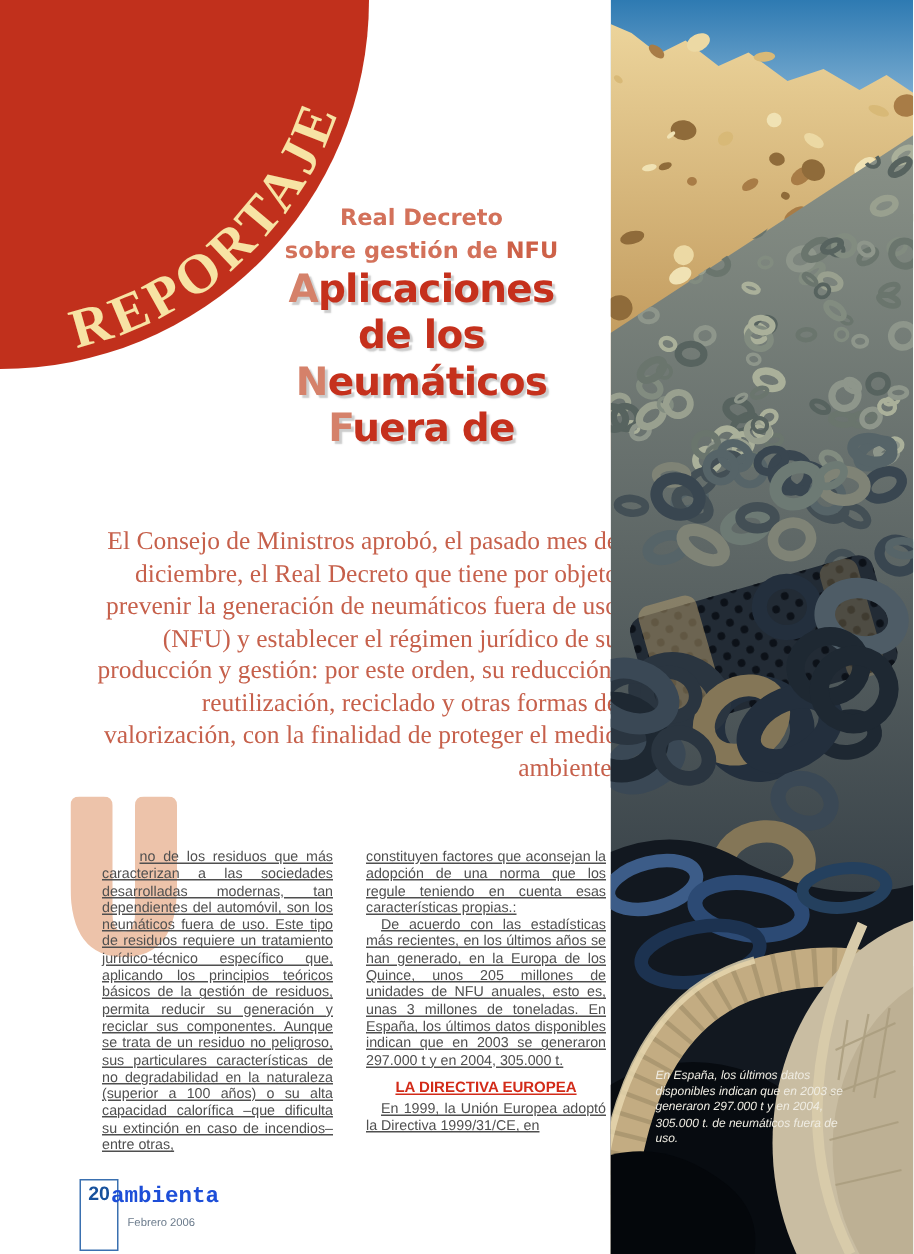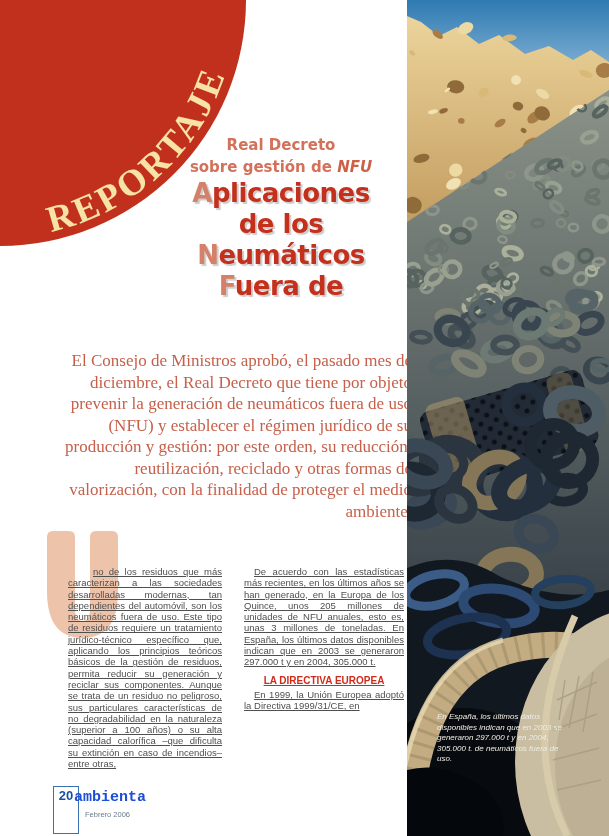--- a/index.html
+++ b/index.html
@@ -10,21 +10,21 @@
   .red-circle{position:absolute;left:-246px;top:-246px;width:492px;height:492px;
               border-radius:50%;background:#c1301c;}
   .banner-svg{position:absolute;left:0;top:0;}
   .banner-text{font-family:"Liberation Serif",serif;font-weight:bold;font-size:37px;
                letter-spacing:3px;fill:#f7e3a4;}
 
   
   .masthead{position:absolute;top:134px;left:150px;width:262px;text-align:center;}
   .kicker{font-family:"DejaVu Sans","Liberation Sans",sans-serif;font-weight:bold;
           font-size:15px;line-height:22px;color:#d3715a;}
-  .kicker b{font-weight:900;color:#cd6148;font-style:italic;}
+  .kicker b{font-weight:900;color:#cd6148;}
   .headline{font-family:"DejaVu Sans","Liberation Sans",sans-serif;
             font-weight:bold;font-size:26px;line-height:31px;letter-spacing:-0.5px;
             color:#c5301c;text-shadow:2px 2px 1px rgba(110,110,110,0.35);}
   .headline .lead{color:#d5816a;}
 
   
   .intro{position:absolute;top:350px;left:52px;width:360px;text-align:right;
          font-family:"Liberation Serif",serif;font-size:17px;line-height:21.5px;
          color:#c6604b;}
 
@@ -88,20 +88,21 @@
   <div class="intro">El Consejo de Ministros  aprobó, el pasado mes de diciembre, el Real Decreto que tiene por objeto prevenir la generación de neumáticos fuera de uso (NFU) y establecer el régimen jurídico de su producción y gestión: por este orden, su reducción, reutilización, reciclado y otras formas de valorización, con la finalidad de proteger el medio ambiente.</div>
 
   <svg class="dropcap" width="71" height="107" viewBox="0 0 71 107">
     <path d="M0,6 Q0,0 6,0 L22,0 Q28,0 28,6 L28,78 Q28,90 35.5,90 Q43,90 43,78 L43,6 Q43,0 49,0 L65,0 Q71,0 71,6 L71,60 Q71,107 35.5,107 Q0,107 0,60 Z" fill="#edc3aa"></path>
   </svg>
 
   <div class="col col-1">
     <p>no de los residuos que más caracterizan a las sociedades desarrolladas modernas, tan dependientes del automóvil, son los neumáticos fuera de uso. Este tipo de residuos requiere un tratamiento jurídico-técnico específico que, aplicando los principios teóricos básicos de la gestión de residuos, permita reducir su generación y reciclar sus componentes. Aunque se trata de un residuo no peligroso, sus particulares características de no degradabilidad en la naturaleza (superior a 100 años) o su alta capacidad calorífica –que dificulta su extinción en caso de incendios– entre otras,</p>
   </div>
   <div class="col col-2">
+    <p>constituyen factores que aconsejan la adopción de una norma que los regule teniendo en cuenta esas características propias.:</p>
     <p class="indent">De acuerdo con las estadísticas más recientes, en los últimos años se han generado, en la Europa de los Quince, unos 205 millones de unidades de NFU anuales, esto es, unas 3 millones de toneladas. En España, los últimos datos disponibles indican que en 2003 se generaron 297.000 t y en 2004, 305.000 t.</p>
     <p class="sect-head">LA DIRECTIVA EUROPEA</p>
     <p class="indent">En 1999, la Unión Europea adoptó la Directiva 1999/31/CE, en</p>
   </div>
 
   <div class="photo">
     <svg width="202" height="836" viewBox="0 0 202 836">
       <defs>
         <linearGradient id="skyG" x1="0" y1="0" x2="0" y2="1">
           <stop offset="0" stop-color="#2e7ab2"></stop>

